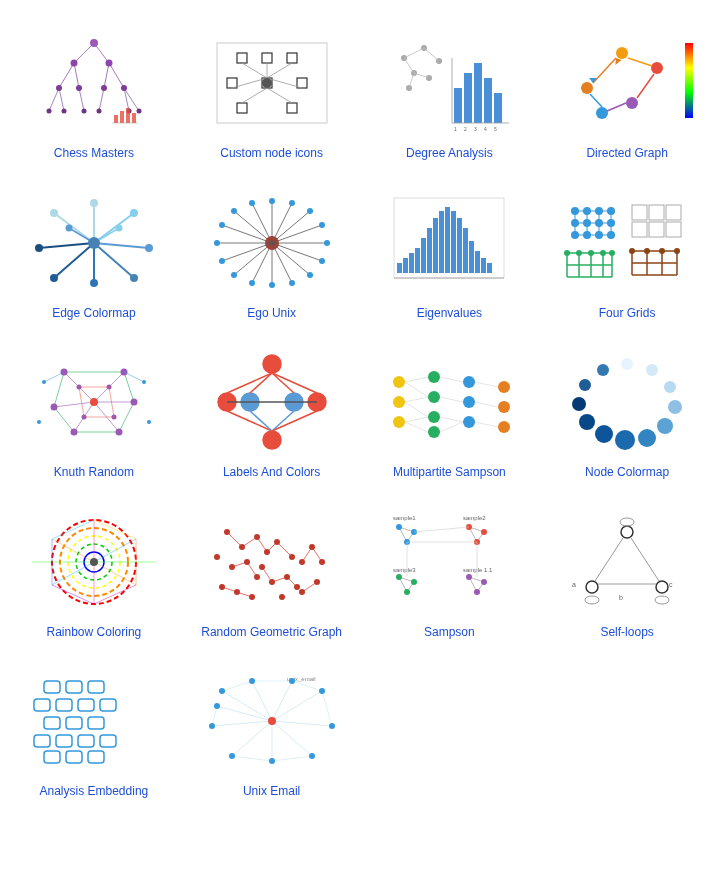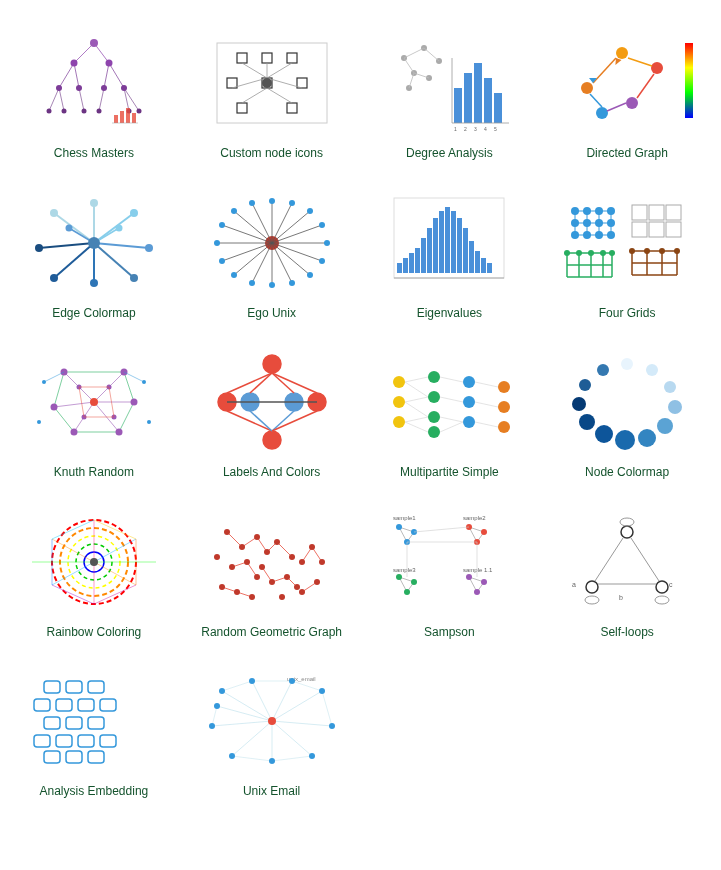--- a/index.html
+++ b/index.html
@@ -29,21 +29,21 @@
       display: flex;
       align-items: center;
       justify-content: center;
       background: #fff;
       border-radius: 3px;
       overflow: hidden;
     }
     .gallery-item .label {
       margin-top: 8px;
       font-size: 12px;
-      color: #14532d;
+      color: #1d4ed8;
       text-align: right;
       line-height: 1.3;
     }
     svg { overflow: visible; }
   </style>
 </head>
 <body>
 
 <div class="gallery">
 
@@ -455,21 +455,21 @@
         <line x1="26" y1="70" x2="49" y2="80" stroke="#ddd" stroke-width="0.8"></line>
         <line x1="61" y1="25" x2="84" y2="30" stroke="#ddd" stroke-width="0.8"></line>
         <line x1="61" y1="45" x2="84" y2="50" stroke="#ddd" stroke-width="0.8"></line>
         <line x1="61" y1="65" x2="84" y2="70" stroke="#ddd" stroke-width="0.8"></line>
         <line x1="61" y1="80" x2="84" y2="70" stroke="#ddd" stroke-width="0.8"></line>
         <line x1="96" y1="30" x2="119" y2="35" stroke="#ddd" stroke-width="0.8"></line>
         <line x1="96" y1="50" x2="119" y2="55" stroke="#ddd" stroke-width="0.8"></line>
         <line x1="96" y1="70" x2="119" y2="75" stroke="#ddd" stroke-width="0.8"></line>
       </svg>
     </div>
-    <span class="label">Multipartite Simple</span>
+    <span class="label">Multipartite Sampson</span>
   </div>
 
   <div class="gallery-item">
     <div class="thumb-container">
       <svg width="140" height="100">
 
         <circle cx="70" cy="12" r="6" fill="#e8f4fd"></circle>
         <circle cx="95" cy="18" r="6" fill="#d4eaf9"></circle>
         <circle cx="113" cy="35" r="6" fill="#b8d9f0"></circle>
         <circle cx="118" cy="55" r="7" fill="#8fc0e4"></circle>

